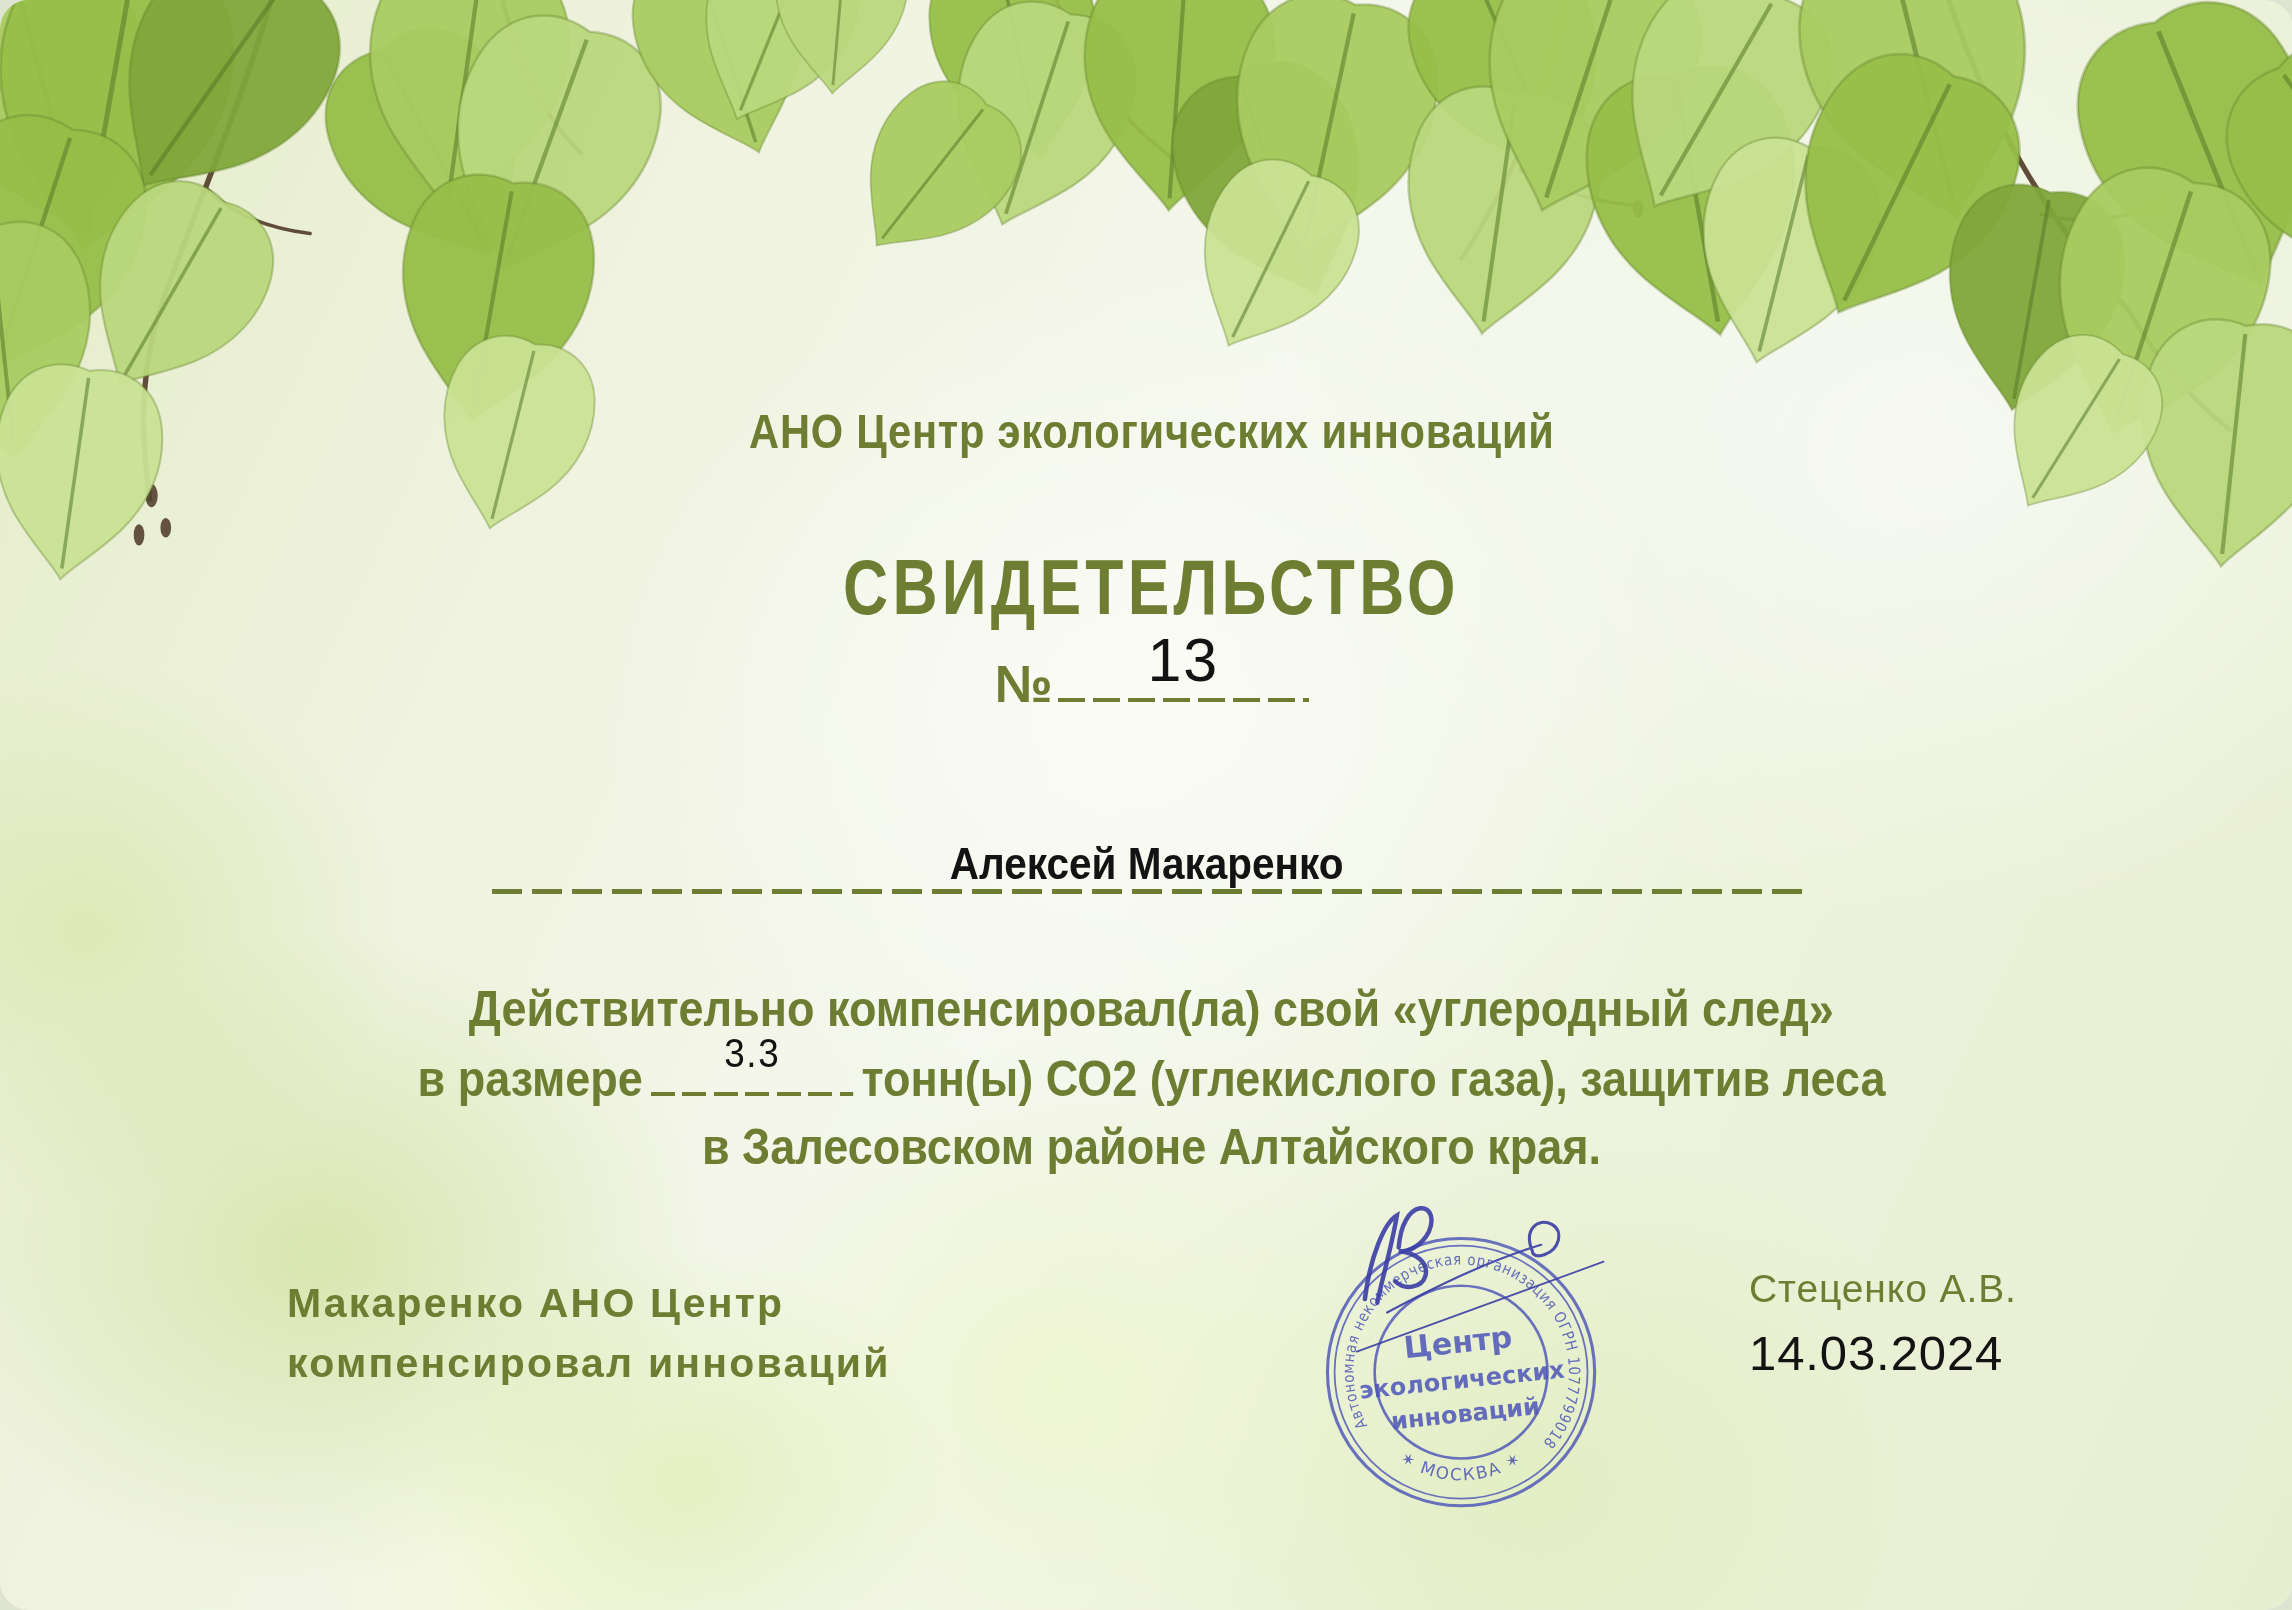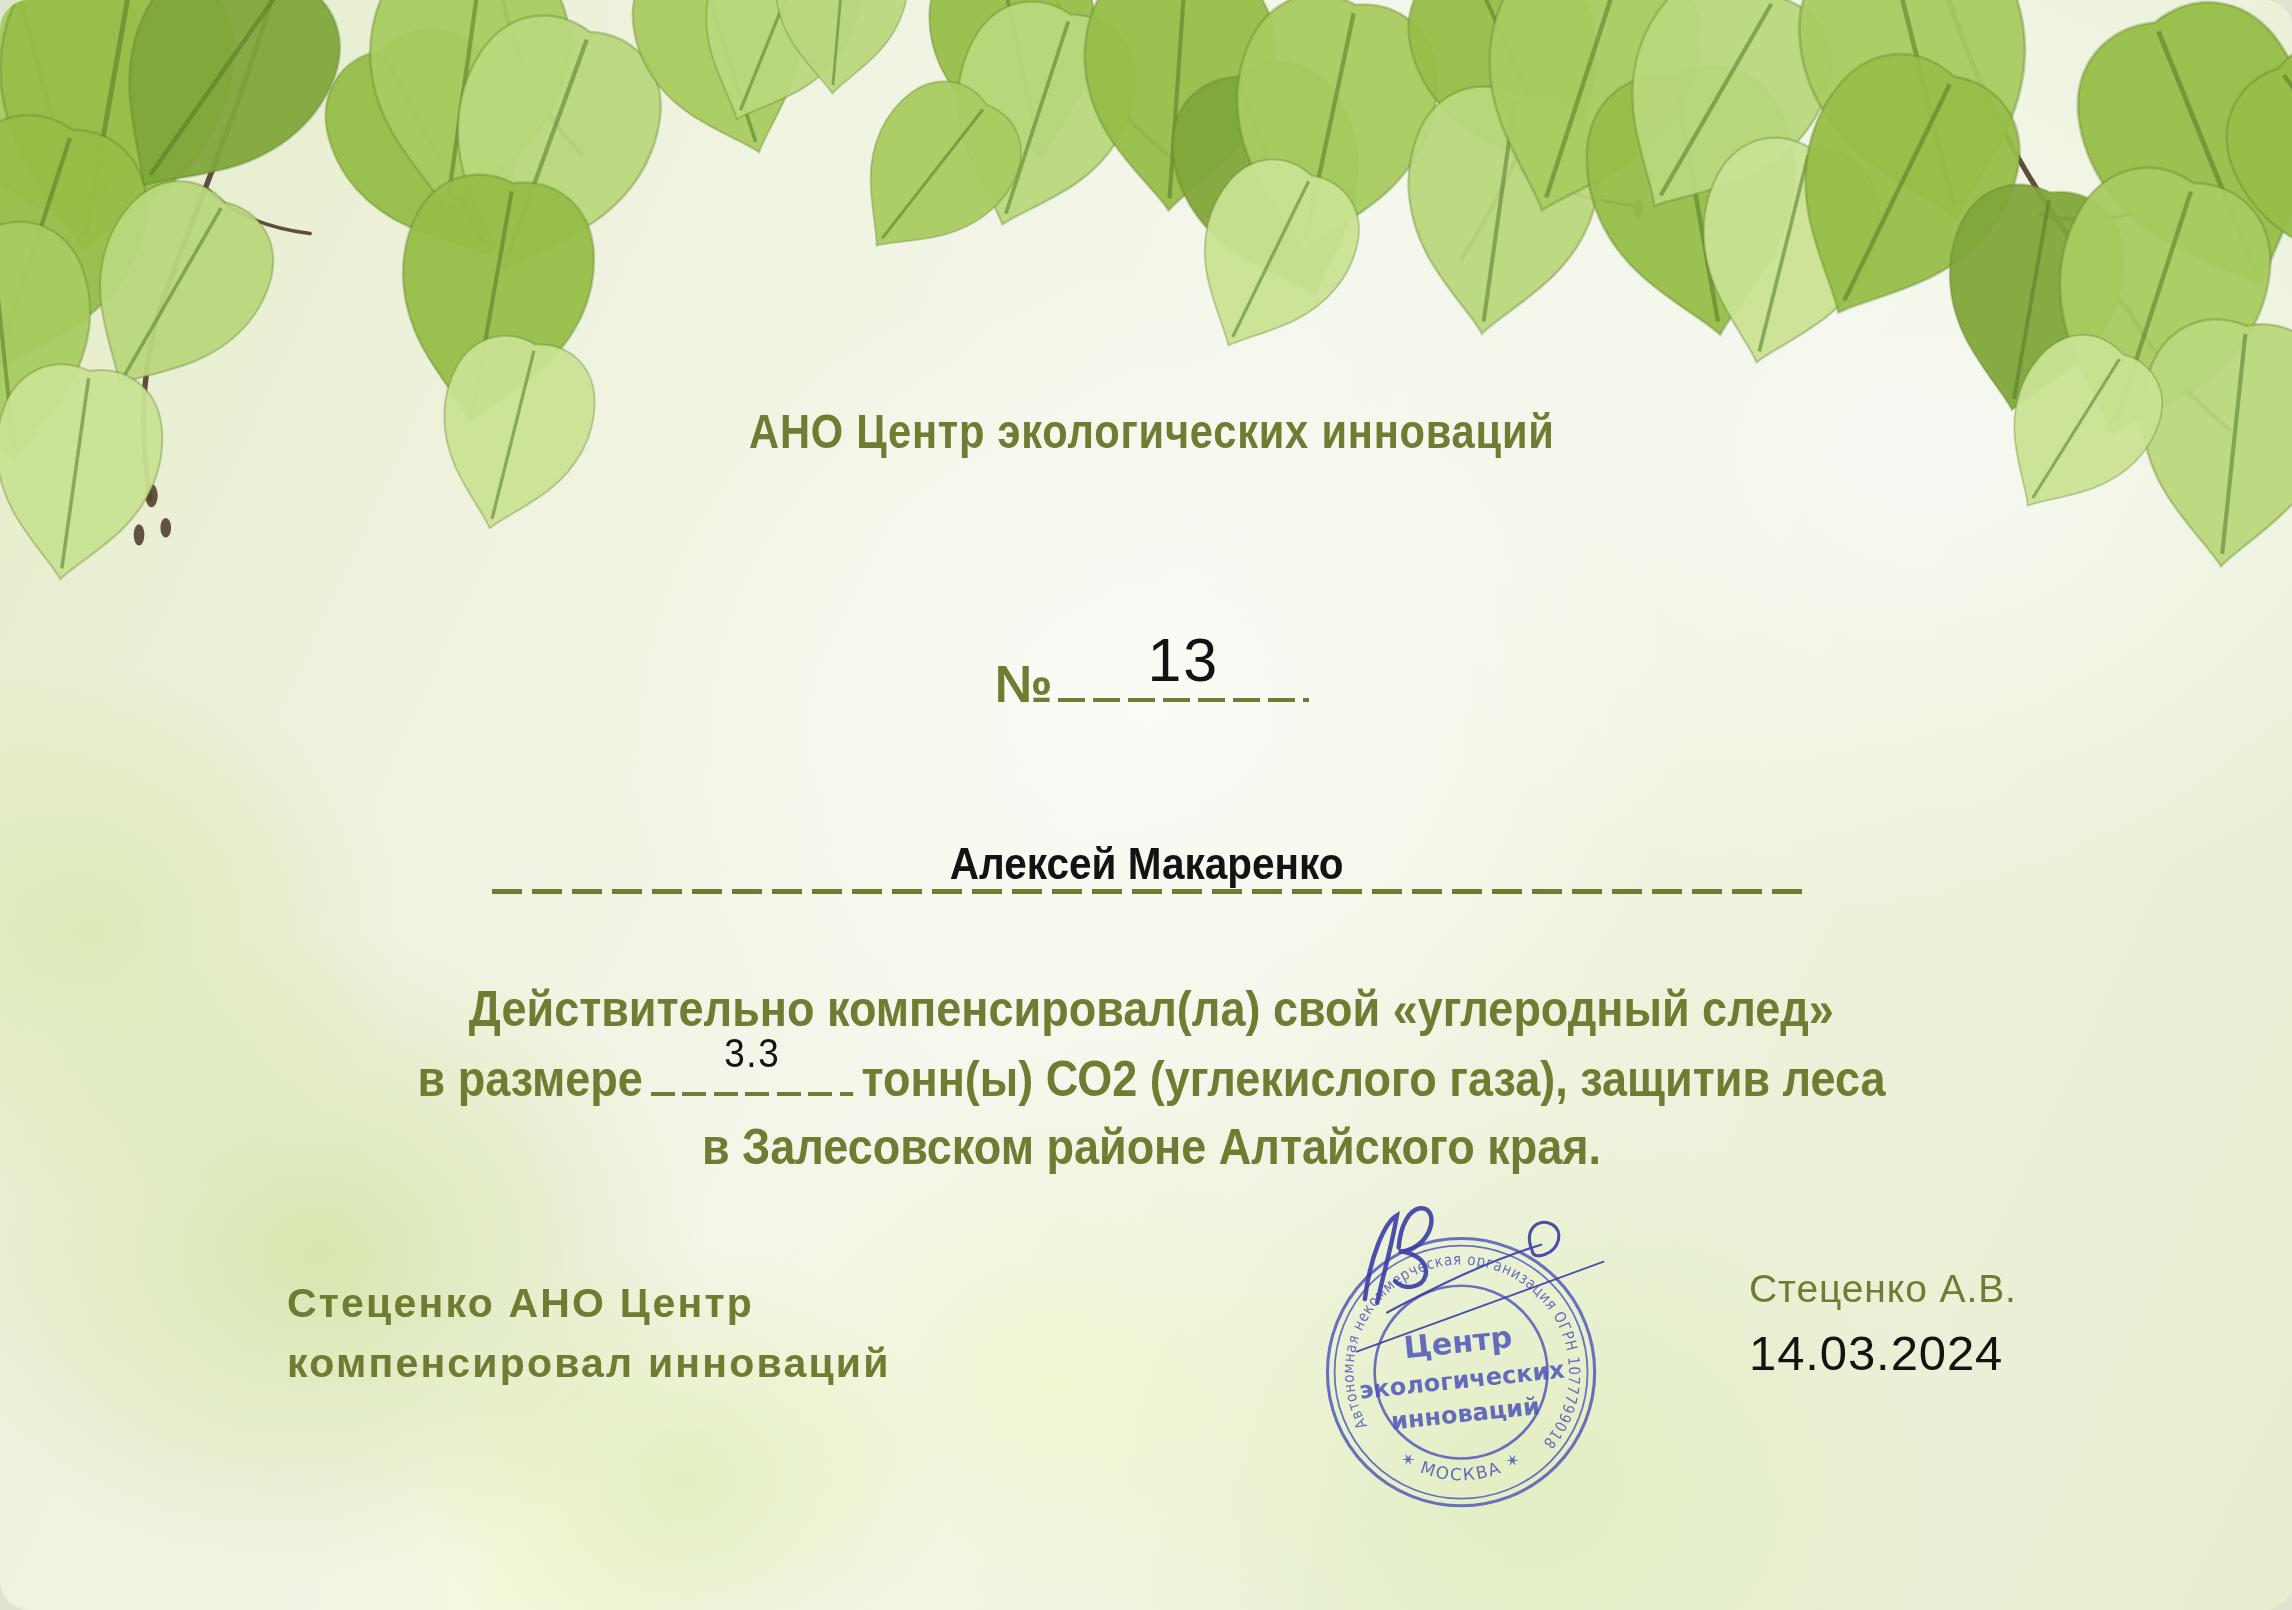--- a/index.html
+++ b/index.html
@@ -241,38 +241,41 @@
           <use href="#leaf" fill="#96be48"></use>
           <use href="#rib"></use>
         </g>
     </g>
   </svg>
 
   <div class="center-line org-header olive">
     <span class="sq">АНО Центр экологических инноваций</span>
   </div>
 
+  <div class="center-line title olive">
+    <span class="sq">СВИДЕТЕЛЬСТВО</span>
+  </div>
 
   <div class="center-line numrow">
     <span class="no">№</span><span class="blank numblank"><span class="handnum">13</span></span>
   </div>
 
 
   <div class="namewrap">
     <span class="sq">Алексей Макаренко</span>
   </div>
 
   <div class="center-line bodytext">
     <div><span class="sq">Действительно компенсировал(ла) свой «углеродный след»</span></div>
     <div><span class="sq"><span>в размере</span><span class="blank amountblank"><span class="handnum">3.3</span></span><span>тонн(ы) СО2 (углекислого газа), защитив леса</span></span></div>
     <div><span class="sq">в Залесовском районе Алтайского края.</span></div>
   </div>
 
   <div class="signer-left">
-    <div>Стеценко АНО Центр</div>
+    <div>Макаренко АНО Центр</div>
     <div>компенсировал инноваций</div>
   </div>
 
   <div class="signer-right">
     <div class="nm">Стеценко А.В.</div>
     <div class="dt">14.03.2024</div>
   </div>
 
   <svg class="stampbox" width="499" height="383" viewBox="0 0 560 430" aria-hidden="false">
     <g stroke="#4d55b8" fill="none" opacity=".82">

